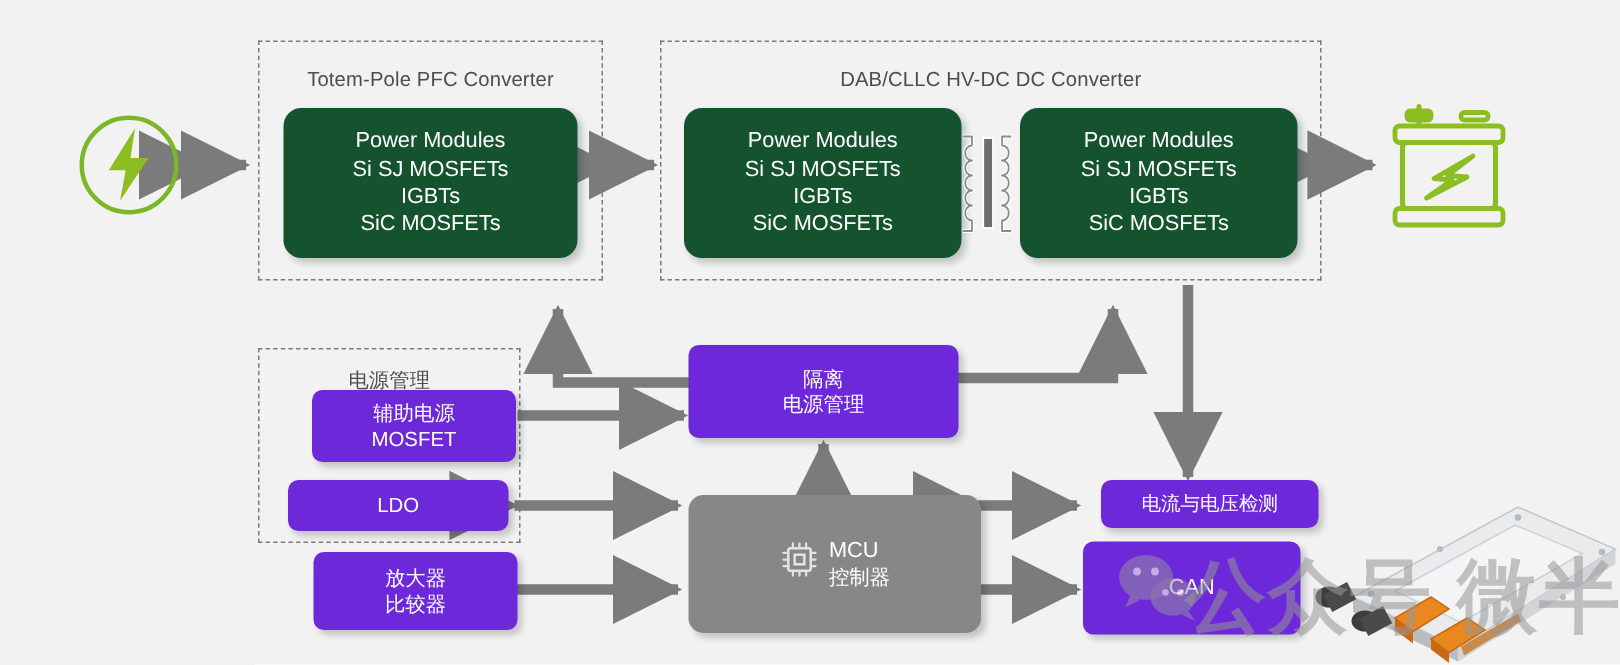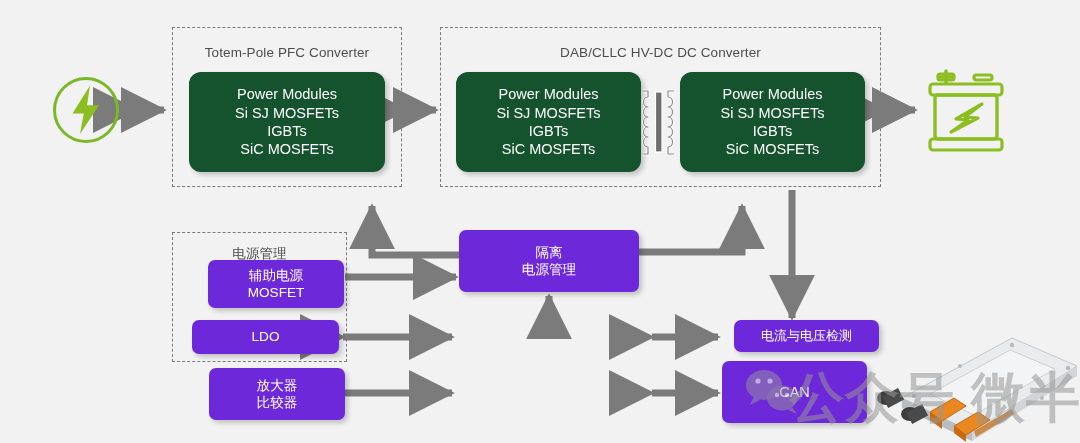--- a/index.html
+++ b/index.html
@@ -211,20 +211,40 @@
   <div class="abs block orange fs14" style="left:209px; top:368px; width:136px; height:52px;">
     <span class="line">放大器</span>
     <span class="line">比较器</span>
   </div>
 
   <div class="abs block orange fs14" style="left:459px; top:230px; width:180px; height:62px;">
     <span class="line">隔离</span>
     <span class="line">电源管理</span>
   </div>
 
+  <div class="abs block gray" style="left:459px; top:330px; width:195px; height:92px;">
+    <div class="mcu-inner">
+      <span>
+        <svg width="26" height="26" viewBox="0 0 26 26">
+          <rect x="5.5" y="5.5" width="15" height="15" rx="1.5" fill="none" stroke="#e2e2e2" stroke-width="1.7"></rect>
+          <rect x="9.8" y="9.8" width="6.4" height="6.4" fill="none" stroke="#e2e2e2" stroke-width="1.7"></rect>
+          <g stroke="#e2e2e2" stroke-width="1.5" stroke-linecap="round">
+            <path d="M8.6,5.5 L8.6,2.3 M13,5.5 L13,2.3 M17.4,5.5 L17.4,2.3"></path>
+            <path d="M8.6,20.5 L8.6,23.7 M13,20.5 L13,23.7 M17.4,20.5 L17.4,23.7"></path>
+            <path d="M5.5,8.6 L2.3,8.6 M5.5,13 L2.3,13 M5.5,17.4 L2.3,17.4"></path>
+            <path d="M20.5,8.6 L23.7,8.6 M20.5,13 L23.7,13 M20.5,17.4 L23.7,17.4"></path>
+          </g>
+        </svg>
+      </span>
+      <span class="mcu-text">
+        <span class="line fs15">MCU</span>
+        <span class="line fs14">控制器</span>
+      </span>
+    </div>
+  </div>
 
   <div class="abs block orange fs13" style="left:722px; top:320px; width:145px; height:32px;">
     <span class="line">电流与电压检测</span>
   </div>
 
   <div class="abs block orange fs15" style="left:722px; top:361px; width:145px; height:62px;text-align:right;">
     <span class="line">CAN</span>
   </div>
 
   <div class="abs" style="left:862px; top:336px; width:218px; height:107px;">

